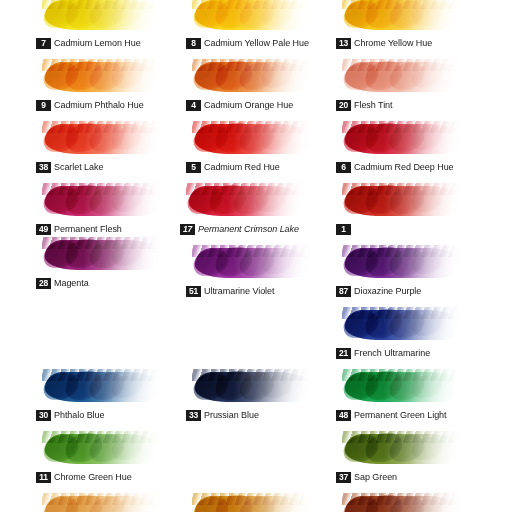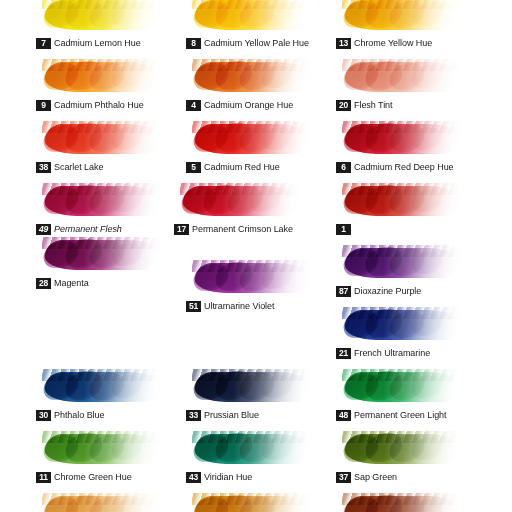--- a/index.html
+++ b/index.html
@@ -280,38 +280,38 @@
           <div class="pass p4" style="background: radial-gradient(at 35% 45%, rgb(188, 14, 40) 0%, rgb(212, 33, 58) 58%, rgba(255, 255, 255, 0) 100%);"></div>
           <div class="ridge" style="background: repeating-linear-gradient(97deg, rgb(188, 14, 40) 0px, rgb(188, 14, 40) 3px, rgb(212, 33, 58) 4px, rgba(255, 255, 255, 0) 9px);"></div>
           <div class="fade"></div>
         </div>
       </div>
       <div class="label-row">
         <span class="badge">6</span>
         <span class="pname">Cadmium Red Deep Hue</span>
       </div>
     </div>
-    <div class="swatch-cell" style="left: 36px; top: 182px; font-style: italic;">
+    <div class="swatch-cell" style="left: 36px; top: 182px;">
       <div class="stroke-wrap">
         <div class="stroke">
           <div class="body" style="background: linear-gradient(100deg, rgb(174, 17, 85) 0%, rgb(199, 39, 106) 30%, rgb(199, 39, 106) 52%, rgba(255, 255, 255, 0) 100%);"></div>
           <div class="pass p1" style="background: radial-gradient(at 35% 45%, rgb(174, 17, 85) 0%, rgb(199, 39, 106) 58%, rgba(255, 255, 255, 0) 100%);"></div>
           <div class="pass p2" style="background: radial-gradient(at 35% 45%, rgb(174, 17, 85) 0%, rgb(199, 39, 106) 58%, rgba(255, 255, 255, 0) 100%);"></div>
           <div class="pass p3" style="background: radial-gradient(at 35% 45%, rgb(174, 17, 85) 0%, rgb(199, 39, 106) 58%, rgba(255, 255, 255, 0) 100%);"></div>
           <div class="pass p4" style="background: radial-gradient(at 35% 45%, rgb(174, 17, 85) 0%, rgb(199, 39, 106) 58%, rgba(255, 255, 255, 0) 100%);"></div>
           <div class="ridge" style="background: repeating-linear-gradient(97deg, rgb(174, 17, 85) 0px, rgb(174, 17, 85) 3px, rgb(199, 39, 106) 4px, rgba(255, 255, 255, 0) 9px);"></div>
           <div class="fade"></div>
         </div>
       </div>
       <div class="label-row">
         <span class="badge">49</span>
         <span class="pname">Permanent Flesh</span>
       </div>
     </div>
-    <div class="swatch-cell" style="left: 174px; top: 182px;">
+    <div class="swatch-cell" style="left: 180px; top: 182px; font-style: italic;">
       <div class="stroke-wrap">
         <div class="stroke">
           <div class="body" style="background: linear-gradient(100deg, rgb(193, 13, 44) 0%, rgb(219, 34, 64) 30%, rgb(219, 34, 64) 52%, rgba(255, 255, 255, 0) 100%);"></div>
           <div class="pass p1" style="background: radial-gradient(at 35% 45%, rgb(193, 13, 44) 0%, rgb(219, 34, 64) 58%, rgba(255, 255, 255, 0) 100%);"></div>
           <div class="pass p2" style="background: radial-gradient(at 35% 45%, rgb(193, 13, 44) 0%, rgb(219, 34, 64) 58%, rgba(255, 255, 255, 0) 100%);"></div>
           <div class="pass p3" style="background: radial-gradient(at 35% 45%, rgb(193, 13, 44) 0%, rgb(219, 34, 64) 58%, rgba(255, 255, 255, 0) 100%);"></div>
           <div class="pass p4" style="background: radial-gradient(at 35% 45%, rgb(193, 13, 44) 0%, rgb(219, 34, 64) 58%, rgba(255, 255, 255, 0) 100%);"></div>
           <div class="ridge" style="background: repeating-linear-gradient(97deg, rgb(193, 13, 44) 0px, rgb(193, 13, 44) 3px, rgb(219, 34, 64) 4px, rgba(255, 255, 255, 0) 9px);"></div>
           <div class="fade"></div>
         </div>
@@ -347,21 +347,21 @@
           <div class="pass p4" style="background: radial-gradient(at 35% 45%, rgb(127, 15, 97) 0%, rgb(154, 35, 121) 58%, rgba(255, 255, 255, 0) 100%);"></div>
           <div class="ridge" style="background: repeating-linear-gradient(97deg, rgb(127, 15, 97) 0px, rgb(127, 15, 97) 3px, rgb(154, 35, 121) 4px, rgba(255, 255, 255, 0) 9px);"></div>
           <div class="fade"></div>
         </div>
       </div>
       <div class="label-row">
         <span class="badge">28</span>
         <span class="pname">Magenta</span>
       </div>
     </div>
-    <div class="swatch-cell" style="left: 186px; top: 259px;">
+    <div class="swatch-cell" style="left: 186px; top: 244px;">
       <div class="stroke-wrap">
         <div class="stroke">
           <div class="body" style="background: linear-gradient(100deg, rgb(127, 30, 134) 0%, rgb(155, 52, 160) 30%, rgb(155, 52, 160) 52%, rgba(255, 255, 255, 0) 100%);"></div>
           <div class="pass p1" style="background: radial-gradient(at 35% 45%, rgb(127, 30, 134) 0%, rgb(155, 52, 160) 58%, rgba(255, 255, 255, 0) 100%);"></div>
           <div class="pass p2" style="background: radial-gradient(at 35% 45%, rgb(127, 30, 134) 0%, rgb(155, 52, 160) 58%, rgba(255, 255, 255, 0) 100%);"></div>
           <div class="pass p3" style="background: radial-gradient(at 35% 45%, rgb(127, 30, 134) 0%, rgb(155, 52, 160) 58%, rgba(255, 255, 255, 0) 100%);"></div>
           <div class="pass p4" style="background: radial-gradient(at 35% 45%, rgb(127, 30, 134) 0%, rgb(155, 52, 160) 58%, rgba(255, 255, 255, 0) 100%);"></div>
           <div class="ridge" style="background: repeating-linear-gradient(97deg, rgb(127, 30, 134) 0px, rgb(127, 30, 134) 3px, rgb(155, 52, 160) 4px, rgba(255, 255, 255, 0) 9px);"></div>
           <div class="fade"></div>
         </div>
@@ -466,37 +466,20 @@
           <div class="pass p4" style="background: radial-gradient(at 35% 45%, rgb(90, 158, 44) 0%, rgb(114, 180, 68) 58%, rgba(255, 255, 255, 0) 100%);"></div>
           <div class="ridge" style="background: repeating-linear-gradient(97deg, rgb(90, 158, 44) 0px, rgb(90, 158, 44) 3px, rgb(114, 180, 68) 4px, rgba(255, 255, 255, 0) 9px);"></div>
           <div class="fade"></div>
         </div>
       </div>
       <div class="label-row">
         <span class="badge">11</span>
         <span class="pname">Chrome Green Hue</span>
       </div>
     </div>
-    <div class="swatch-cell" style="left: 186px; top: 430px;">
-      <div class="stroke-wrap">
-        <div class="stroke">
-          <div class="body" style="background: linear-gradient(100deg, rgb(0, 120, 98) 0%, rgb(17, 144, 120) 30%, rgb(17, 144, 120) 52%, rgba(255, 255, 255, 0) 100%);"></div>
-          <div class="pass p1" style="background: radial-gradient(at 35% 45%, rgb(0, 120, 98) 0%, rgb(17, 144, 120) 58%, rgba(255, 255, 255, 0) 100%);"></div>
-          <div class="pass p2" style="background: radial-gradient(at 35% 45%, rgb(0, 120, 98) 0%, rgb(17, 144, 120) 58%, rgba(255, 255, 255, 0) 100%);"></div>
-          <div class="pass p3" style="background: radial-gradient(at 35% 45%, rgb(0, 120, 98) 0%, rgb(17, 144, 120) 58%, rgba(255, 255, 255, 0) 100%);"></div>
-          <div class="pass p4" style="background: radial-gradient(at 35% 45%, rgb(0, 120, 98) 0%, rgb(17, 144, 120) 58%, rgba(255, 255, 255, 0) 100%);"></div>
-          <div class="ridge" style="background: repeating-linear-gradient(97deg, rgb(0, 120, 98) 0px, rgb(0, 120, 98) 3px, rgb(17, 144, 120) 4px, rgba(255, 255, 255, 0) 9px);"></div>
-          <div class="fade"></div>
-        </div>
-      </div>
-      <div class="label-row">
-        <span class="badge">43</span>
-        <span class="pname">Viridian Hue</span>
-      </div>
-    </div>
     <div class="swatch-cell" style="left: 336px; top: 430px;">
       <div class="stroke-wrap">
         <div class="stroke">
           <div class="body" style="background: linear-gradient(100deg, rgb(95, 124, 24) 0%, rgb(119, 148, 46) 30%, rgb(119, 148, 46) 52%, rgba(255, 255, 255, 0) 100%);"></div>
           <div class="pass p1" style="background: radial-gradient(at 35% 45%, rgb(95, 124, 24) 0%, rgb(119, 148, 46) 58%, rgba(255, 255, 255, 0) 100%);"></div>
           <div class="pass p2" style="background: radial-gradient(at 35% 45%, rgb(95, 124, 24) 0%, rgb(119, 148, 46) 58%, rgba(255, 255, 255, 0) 100%);"></div>
           <div class="pass p3" style="background: radial-gradient(at 35% 45%, rgb(95, 124, 24) 0%, rgb(119, 148, 46) 58%, rgba(255, 255, 255, 0) 100%);"></div>
           <div class="pass p4" style="background: radial-gradient(at 35% 45%, rgb(95, 124, 24) 0%, rgb(119, 148, 46) 58%, rgba(255, 255, 255, 0) 100%);"></div>
           <div class="ridge" style="background: repeating-linear-gradient(97deg, rgb(95, 124, 24) 0px, rgb(95, 124, 24) 3px, rgb(119, 148, 46) 4px, rgba(255, 255, 255, 0) 9px);"></div>
           <div class="fade"></div>

